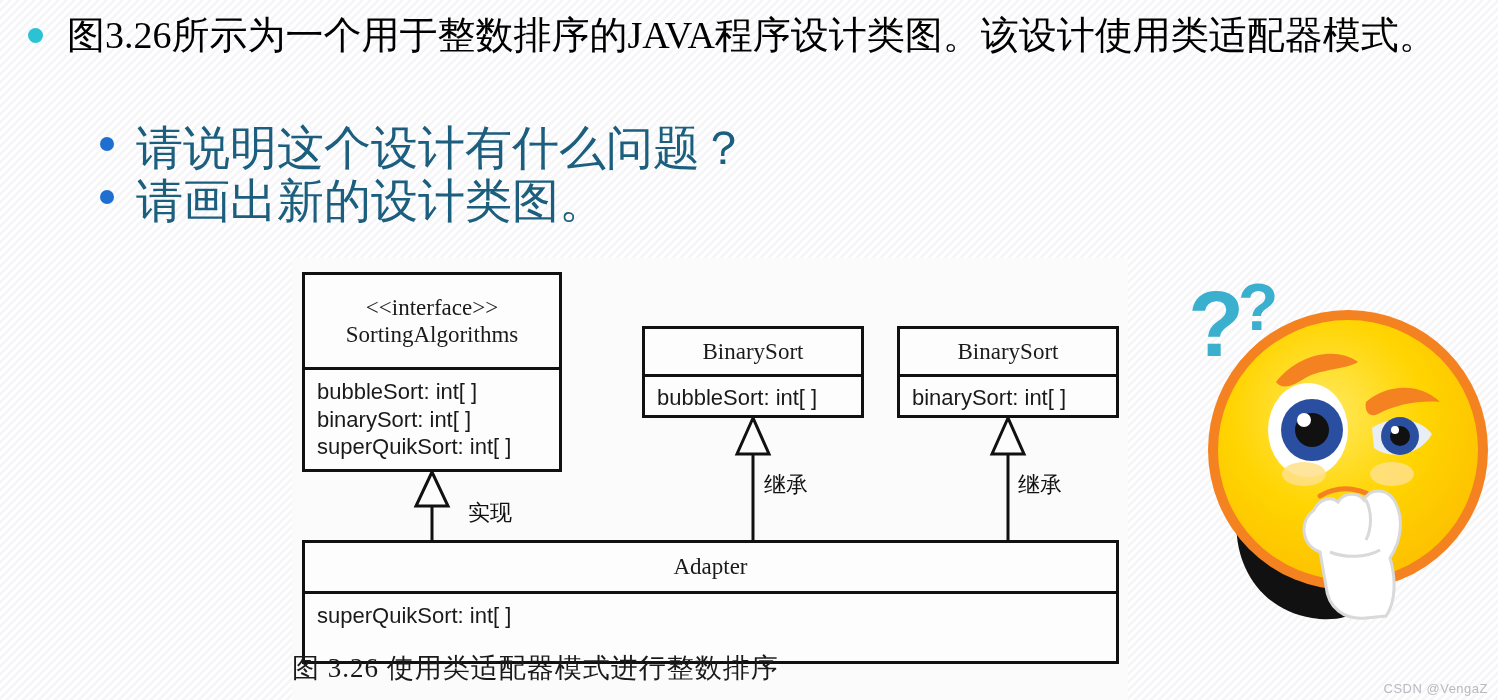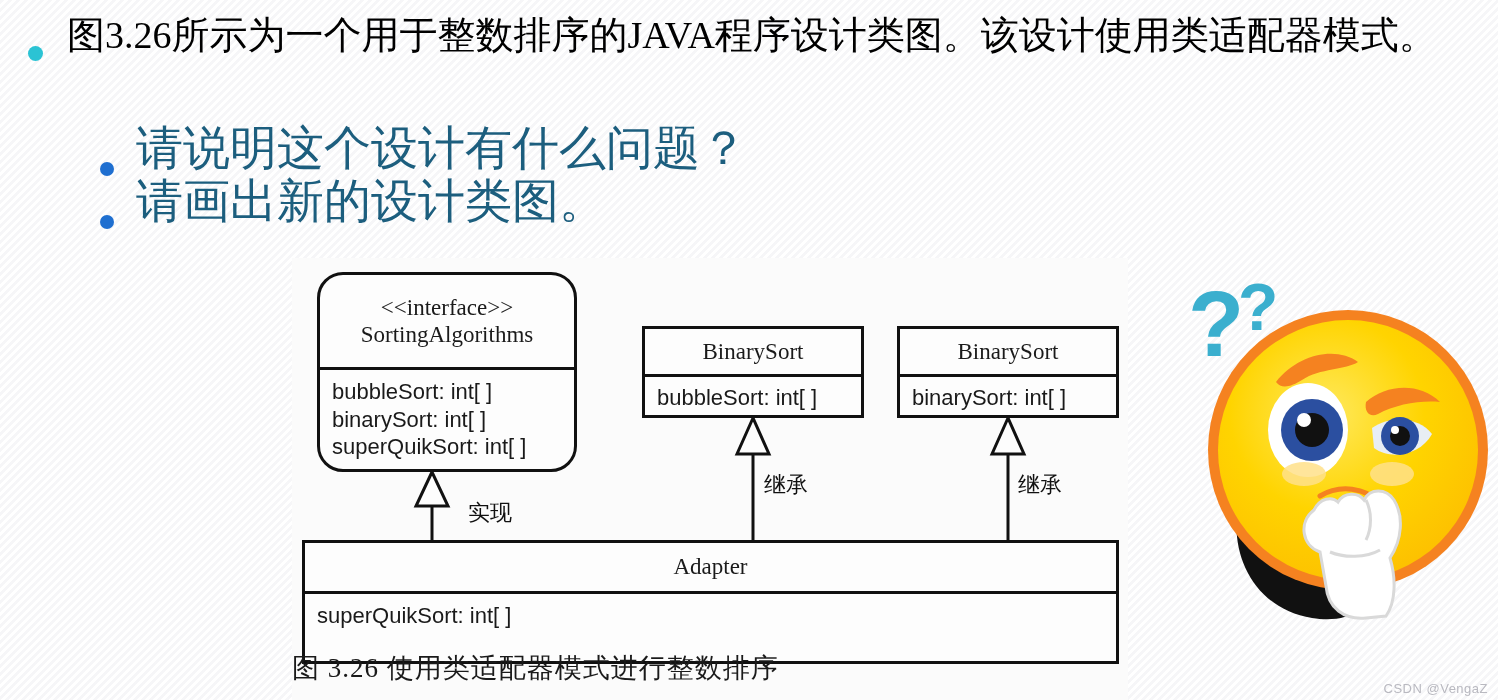--- a/index.html
+++ b/index.html
@@ -29,21 +29,21 @@
 
   #content {
     position: absolute;
     inset: 0;
   }
 
   
   .bullet-row {
     position: absolute;
     display: flex;
-    align-items: flex-end;
+    align-items: flex-start;
   }
   .dot {
     border-radius: 50%;
     flex: 0 0 auto;
   }
   .dot-l1 {
     width: 15px; height: 15px;
     background: #2BC3D4;
     margin-top: 18px;
   }
@@ -116,21 +116,21 @@
   .uml-attr {
     text-align: left;
     padding-left: 12px;
     font-size: 22px;
     line-height: 1.25;
     color: #1a1a1a;
     font-family: Liberation Sans, sans-serif;
   }
 
   
-  #box-interface { left: 25px;  top: 14px;  width: 260px; height: 200px; border-radius: 26px; }
+  #box-interface { left: 10px;  top: 14px;  width: 260px; height: 200px; }
   #box-interface .head { height: 92px; }
   #box-interface .body { height: 102px; }
 
   
   #box-bubblesort { left: 350px; top: 68px; width: 222px; height: 92px; }
   #box-bubblesort .head { height: 45px; }
   #box-bubblesort .body { height: 44px; }
 
   
   #box-binarysort { left: 605px; top: 68px; width: 222px; height: 92px; }

